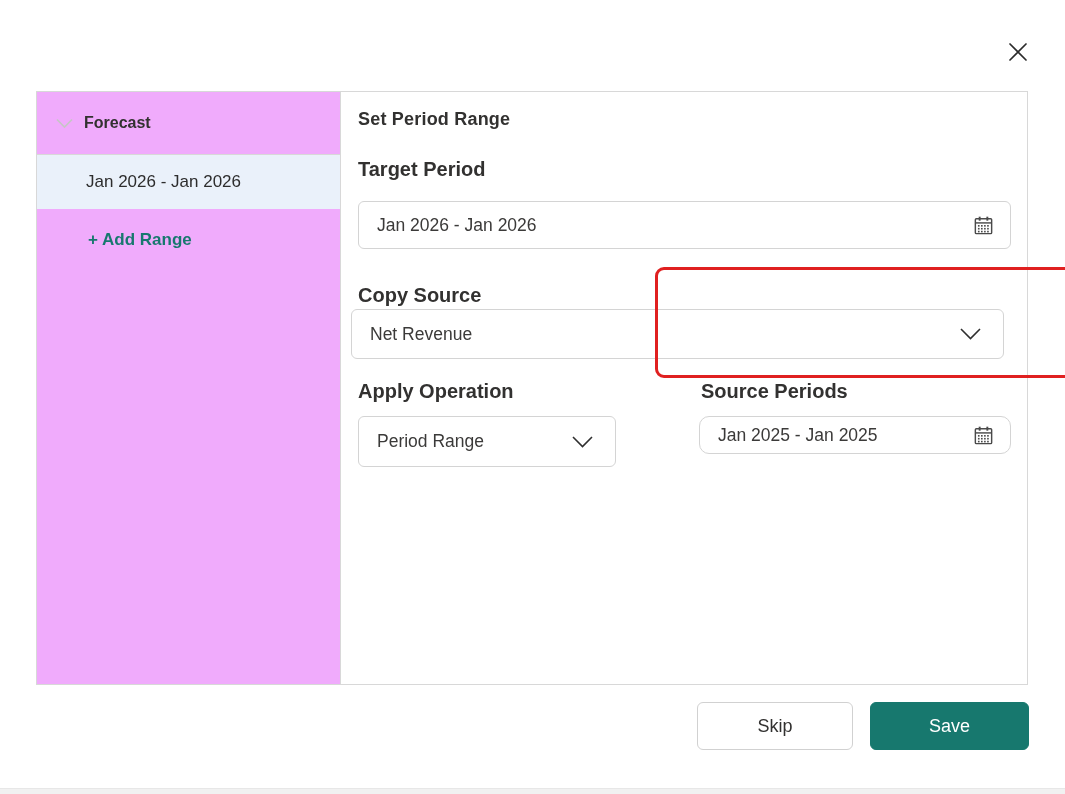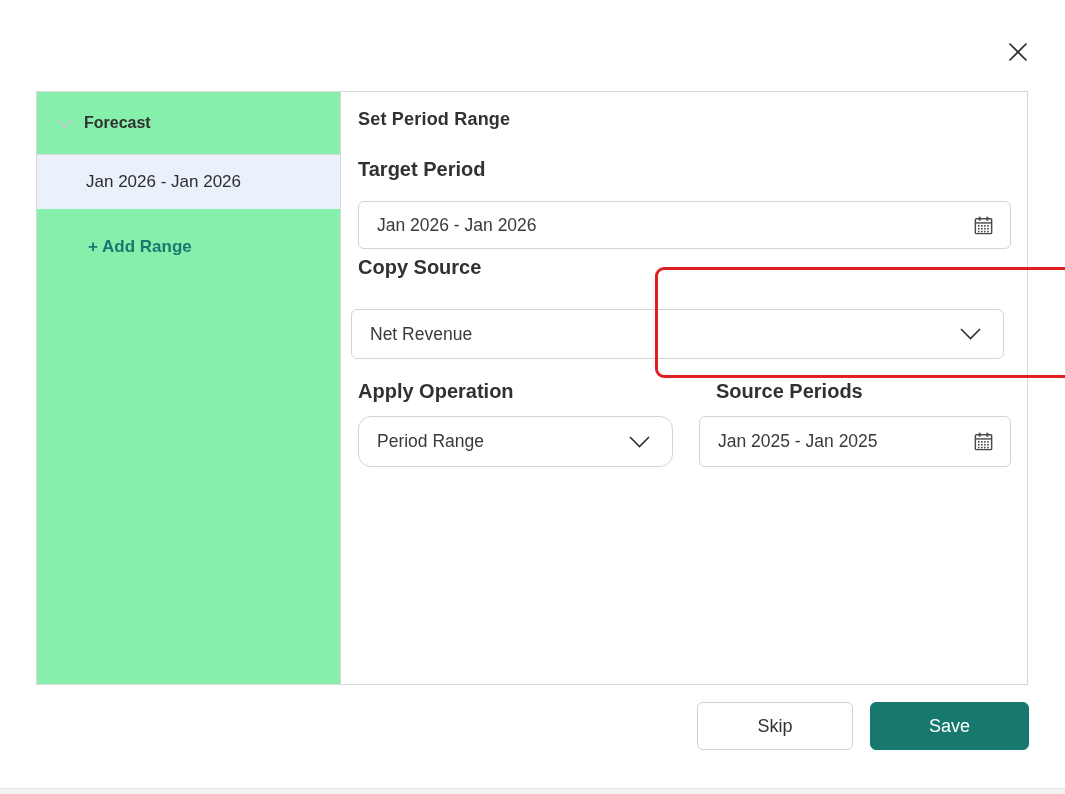--- a/index.html
+++ b/index.html
@@ -11,49 +11,49 @@
   .dialog-title { position:absolute; left:36px; top:37px; font-size:27px; font-weight:600;
                   color:#323130; letter-spacing:0.2px; }
   .close-btn { position:absolute; left:1003px; top:38px; width:30px; height:30px;
                display:flex; align-items:center; justify-content:center; cursor:pointer; background:none; border:none; }
 
   
   .panel { position:absolute; left:36px; top:91px; width:992px; height:594px;
            border:1px solid #d8d8d8; background:#fff; display:flex; }
 
   
-  .sidebar { width:304px; height:100%; border-right:1px solid #d8d8d8; background:#86efac; flex:none; }
+  .sidebar { width:304px; height:100%; border-right:1px solid #d8d8d8; background:#f0abfc; flex:none; }
   .tree-root { height:63px; border-bottom:1px solid #d8d8d8; display:flex; align-items:center;
                padding-left:18px; cursor:pointer; }
   .tree-root .chev { margin-right:10px; display:flex; align-items:center; }
   .tree-root-label { font-size:16px; font-weight:600; color:#323130; }
   .side-item { height:54px; line-height:54px; padding-left:49px; font-size:17px; color:#2d2d2d;
                cursor:pointer; }
   .side-item.selected { background:#eaf1fa; }
-  .add-range { margin-top:28px; padding-left:51px; font-size:17px; font-weight:600;
+  .add-range { margin-top:21px; padding-left:51px; font-size:17px; font-weight:600;
                color:#17786e; cursor:pointer; }
 
   
   .main { position:relative; flex:1; }
   .section-heading { position:absolute; left:17px; top:17px; font-size:18px; font-weight:600;
                      color:#323130; letter-spacing:0.2px; }
   .field-label { position:absolute; font-size:20px; font-weight:600; color:#323130; }
   .lbl-target { left:17px; top:66px; }
-  .lbl-copy   { left:17px; top:164px; }
+  .lbl-copy   { left:17px; top:192px; }
   .lbl-apply  { left:17px; top:288px; }
-  .lbl-source { left:375px; top:288px;text-align:center; }
+  .lbl-source { left:360px; top:288px;text-align:center; }
 
   .control { position:absolute; border:1px solid #d4d4d4; border-radius:6px; background:#fff;
              display:flex; align-items:center; cursor:pointer; }
   .control .value { font-size:17.5px; color:#3b3a39; padding-left:18px; flex:1;
                     white-space:nowrap; overflow:hidden; }
   .ctl-target { left:17px; top:109px; width:653px; height:48px; }
   .ctl-copy   { left:10px; top:217px; width:653px; height:50px; }
-  .ctl-apply  { left:17px; top:324px; width:315px; height:51px;border-radius:13px; }
-  .ctl-source { left:358px; top:324px; width:312px; height:51px; }
+  .ctl-apply  { left:17px; top:324px; width:258px; height:51px; }
+  .ctl-source { left:358px; top:324px; width:312px; height:38px;border-radius:10px; }
   .trail-icon { flex:none; display:flex; align-items:center; justify-content:center; }
   .cal-pad { padding-right:15px; }
   .chev-pad { padding-right:21px; }
 
   
   .highlight-box { position:absolute; left:314px; top:175px; width:673px; height:111px;
                    border:3px solid #e02020; border-radius:9px; pointer-events:none; }
 
   
   .btn { position:absolute; top:702px; height:48px; border-radius:6px; font-size:18px;

